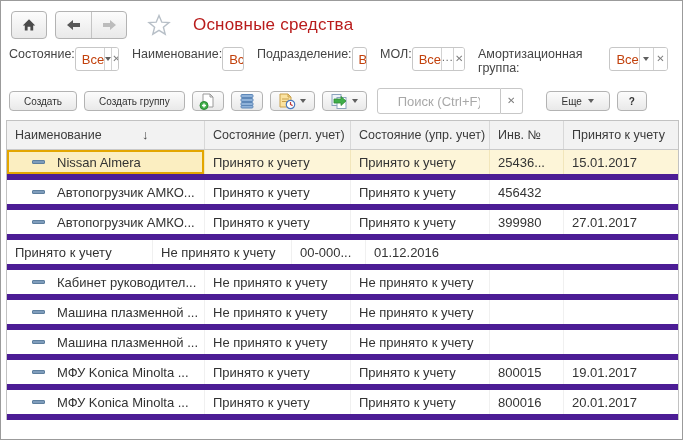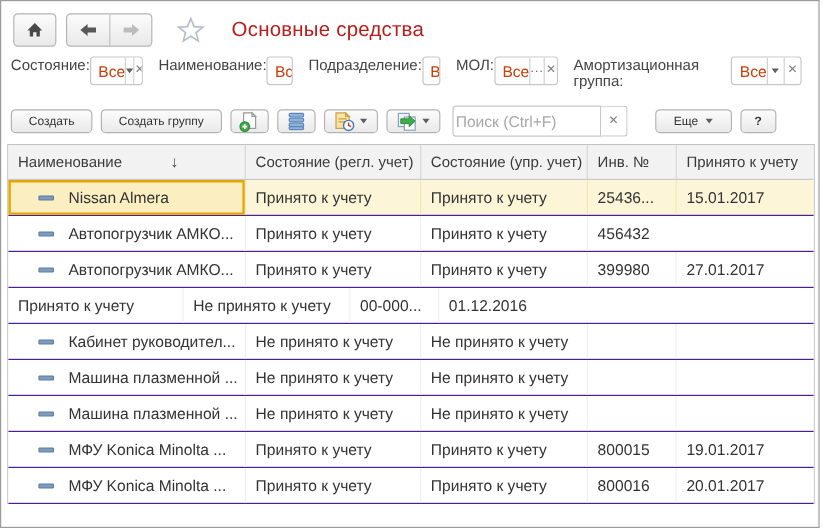--- a/index.html
+++ b/index.html
@@ -38,35 +38,35 @@
   .btn {
     height:20px; padding:0 14px; border:1px solid #b3b3b3; border-radius:4px;
     background:linear-gradient(#fcfcfc,#e9e9e9); font-size:10px; color:#333;
     display:flex; align-items:center; justify-content:center; cursor:pointer; font-family:inherit;
   }
   .icon-btn { padding:0; width:32px; }
   .icon-drop { width:45px; gap:4px; padding:0 4px; }
   .search-wrap { display:flex; height:26px; margin-left:3px; }
   .search-input {
     width:124px; height:26px; border:1px solid #c7c7c7; border-radius:3px 0 0 3px;
-    padding:0 2px; font-size:13px; font-family:inherit; color:#7f1d1d; outline:none;
+    padding:0 20px; font-size:13px; font-family:inherit; color:#7f1d1d; outline:none;
   }
   .search-input::placeholder { color:#a8a8a8; }
   .search-x { width:22px; border:1px solid #c7c7c7; border-left:none; border-radius:0 3px 3px 0; background:#fff; display:flex; align-items:center; justify-content:center; cursor:pointer; }
   .more-btn { width:64px; gap:6px; margin-left:16px; }
   .help-btn { width:30px; font-weight:bold; }
 
   
   .grid { margin:6px 5px 0 5px; width:673px; border:1px solid #c2c2c2; border-bottom:none; font-size:13px; color:#333; }
   .g-header { display:flex; height:29px; background:#f2f2f2; border-bottom:1px solid #c9c9c9; color:#3b3b3b; font-size:12.5px; }
   .g-hcell { display:flex; align-items:center; padding-left:8px; border-right:1px solid #d8d8d8; position:relative; cursor:pointer; }
   .g-hcell:last-child { border-right:none; }
   .c1 { width:198px; } .c2 { width:146px; } .c3 { width:139px;text-align:center; } .c4 { width:74px; } .c5 { flex:1; }
   .sort-arrow { position:absolute; left:135px; top:6px; color:#444; font-size:13px; }
-  .g-row { display:flex; height:30px; border-bottom:1px solid #4c1d95; background:#fff; cursor:pointer; }
+  .g-row { display:flex; height:30px; border-bottom:6px solid #4c1d95; background:#fff; cursor:pointer; }
   .g-cell { display:flex; align-items:center; padding-left:8px; border-right:1px solid #f0f0f0; overflow:hidden; white-space:nowrap; }
   .g-cell:last-child { border-right:none; }
   .name-cell { padding-left:0; }
   .dash { width:13px; height:4px; background:#7e9cbb; border:1px solid #5e7f9e; border-radius:1px; margin:0 12px 0 25px; flex:none; }
   .g-row.selected { background:#fdf5d8; }
   .g-row.selected .g-cell { border-right-color:#f2e6bb; }
   .g-row.selected .name-cell { background:#fbeec1; box-shadow:inset 0 0 0 2px #e3a600; }
 
   svg { display:block; }
 </style>

